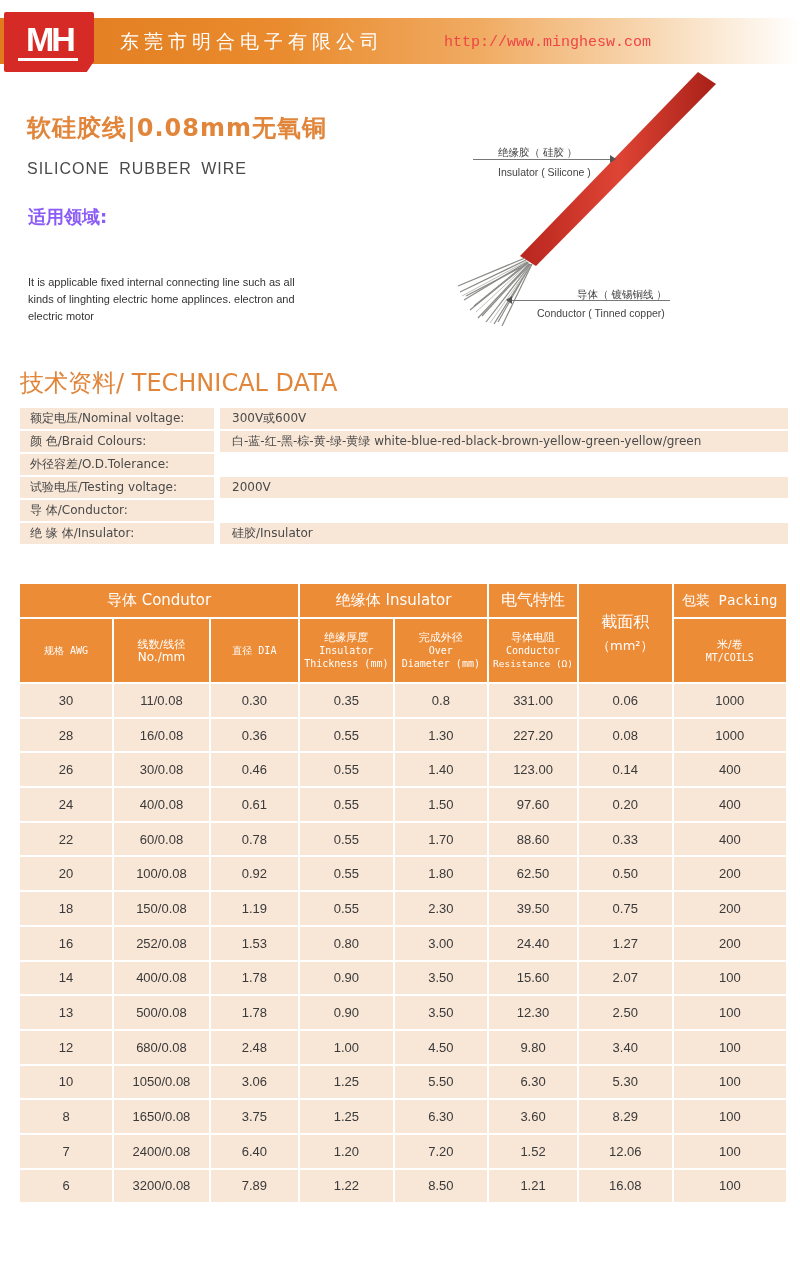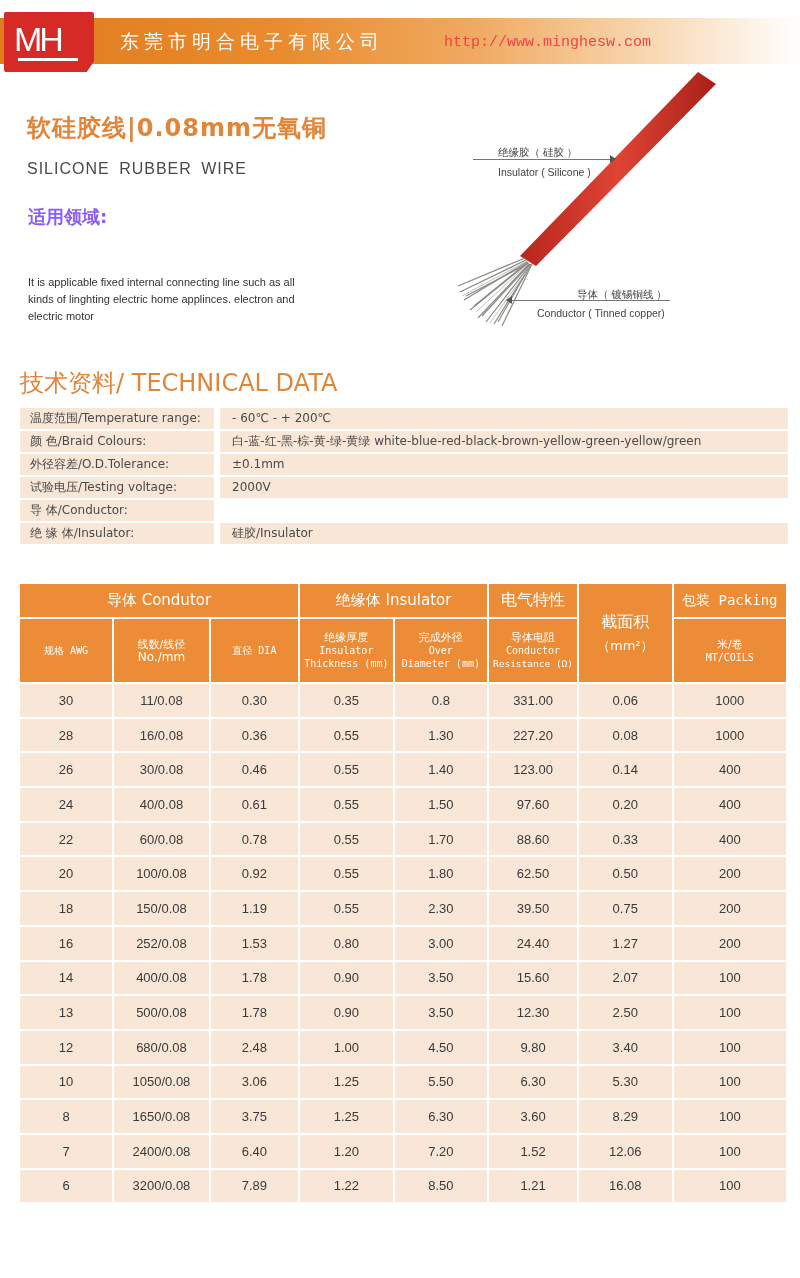--- a/index.html
+++ b/index.html
@@ -4,22 +4,22 @@
 <style>
   * { box-sizing: border-box; margin: 0; padding: 0; }
   html, body { width: 800px; height: 1278px; background: #ffffff; overflow: hidden; }
   body { font-family: "Liberation Sans", "DejaVu Sans", sans-serif; color: #3a3a3a; position: relative; }
 
   
   .banner { position: absolute; left: 0; top: 18px; width: 800px; height: 46px;
     background: linear-gradient(to right, #e07b1e 0%, #e98b2e 35%, #f0ab62 60%, #f8d9b5 82%, #ffffff 100%); }
   .logo { position: absolute; left: 4px; top: 12px; width: 90px; height: 60px; background: #d62a26;
     border-radius: 2px; clip-path: polygon(0 0, 100% 0, 100% 82%, 92% 100%, 0 100%); }
-  .logo-mark { position: absolute; left: 10px; top: 10px; font-family: "Liberation Sans", sans-serif;
-    font-weight: normal; font-size: 34px; color: #ffffff; letter-spacing: -3px; line-height: 34px; }
+  .logo-mark { position: absolute; left: 22px; top: 10px; font-family: "Liberation Sans", sans-serif;
+    font-weight: bold; font-size: 34px; color: #ffffff; letter-spacing: -3px; line-height: 34px; }
   .logo-bar { position: absolute; left: 14px; top: 46px; width: 60px; height: 3px; background: #fff; }
   .company-name { position: absolute; left: 120px; top: 29px; font-size: 19px; color: #ffffff; letter-spacing: 5px; font-family: "DejaVu Sans", sans-serif; }
   .company-url { position: absolute; left: 444px; top: 34px; font-size: 15px; color: #ef4444; font-family: Liberation Mono, monospace; }
 
   
   .title-cn { position: absolute; left: 27px; top: 112px; font-size: 24px; color: #e0853a; font-weight: bold; font-family: "DejaVu Sans", sans-serif; letter-spacing: 1px; }
   .title-en { position: absolute; left: 27px; top: 160px; font-size: 16px; color: #4a4a4a; letter-spacing: 1px; word-spacing: 4px; }
   .apply-cn { position: absolute; left: 28px; top: 205px; font-size: 18px; color: #8b5cf6; font-weight: bold; font-family: "DejaVu Sans", sans-serif; }
   .apply-desc { position: absolute; left: 28px; top: 274px; width: 280px; font-size: 11px; line-height: 17px; color: #333; }
 
@@ -101,30 +101,29 @@
   
   <div class="wire-line" style="left:72px; top:240px; width:158px;"></div>
   <div class="arrow-tip" style="left:66px; top:236px; border-right:6px solid #555;"></div>
   <div class="wire-label" style="left:137px; top:228px;">导体（ 镀锡铜线 ）</div>
   <div class="wire-label" style="left:97px; top:247px;">Conductor ( Tinned copper)</div>
 </div>
 
 <div class="tech-title">技术资料/ TECHNICAL DATA</div>
 <div class="spec-table">
   <div class="spec-row">
-    <div class="spec-label">温度范围/Temperature range:</div>
-    <div class="spec-value">- 60℃  - + 200℃</div>
+    <div class="spec-label">额定电压/Nominal voltage:</div>
+    <div class="spec-value">300V或600V</div>
   </div>
   <div class="spec-row">
     <div class="spec-label">颜      色/Braid Colours:</div>
     <div class="spec-value">白-蓝-红-黑-棕-黄-绿-黄绿  white-blue-red-black-brown-yellow-green-yellow/green</div>
   </div>
   <div class="spec-row">
     <div class="spec-label">外径容差/O.D.Tolerance:</div>
-    <div class="spec-value">±0.1mm</div>
   </div>
   <div class="spec-row">
     <div class="spec-label">试验电压/Testing voltage:</div>
     <div class="spec-value">2000V</div>
   </div>
   <div class="spec-row">
     <div class="spec-label">导      体/Conductor:</div>
   </div>
   <div class="spec-row">
     <div class="spec-label">绝  缘  体/Insulator:</div>

